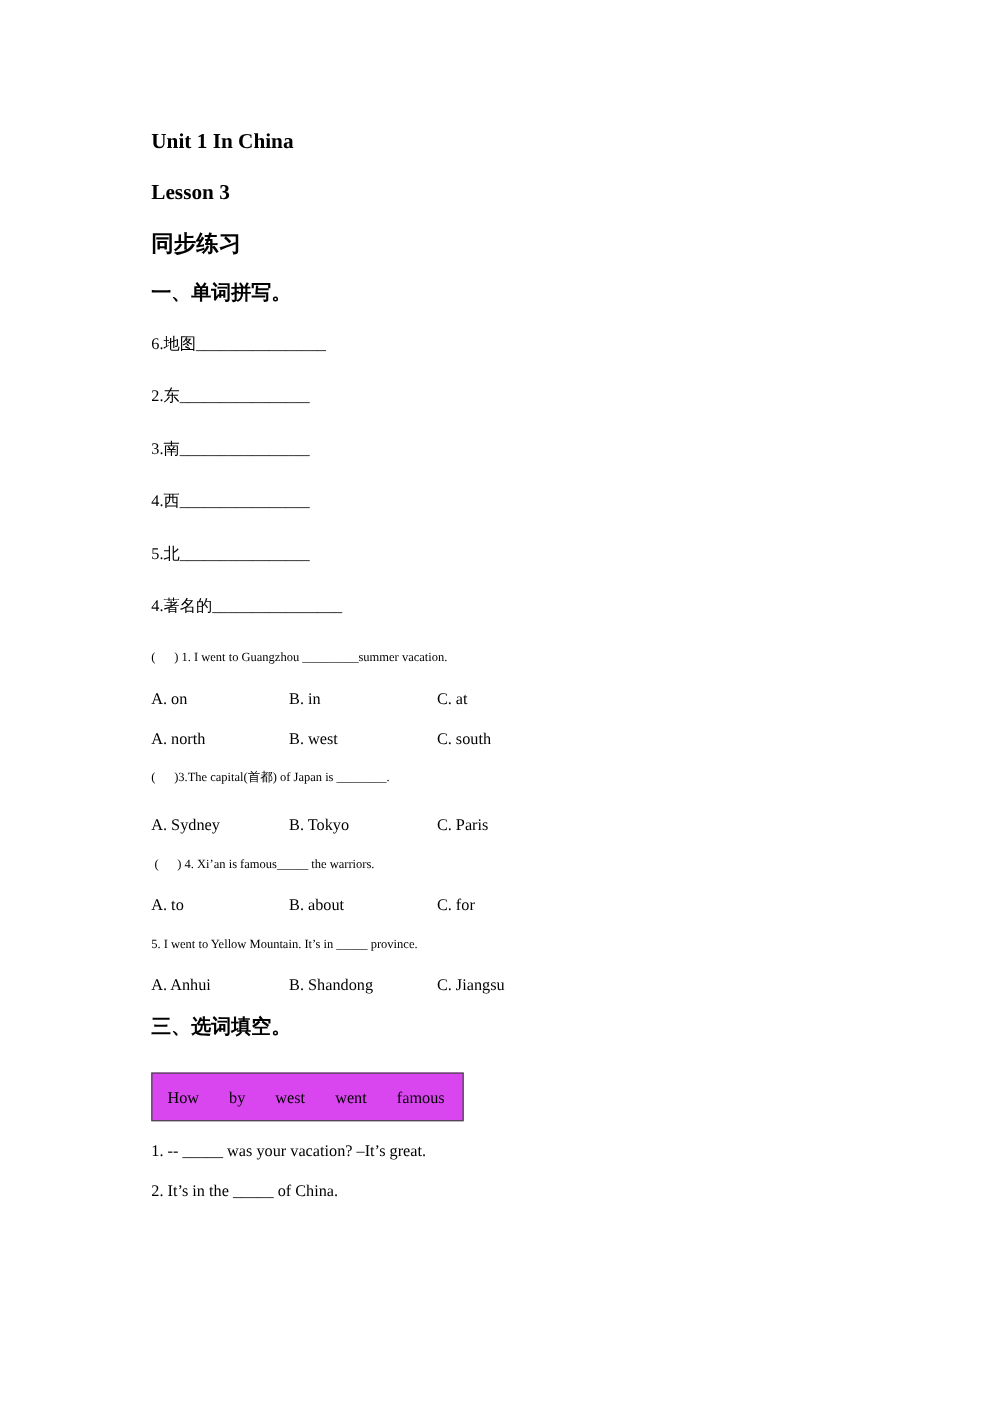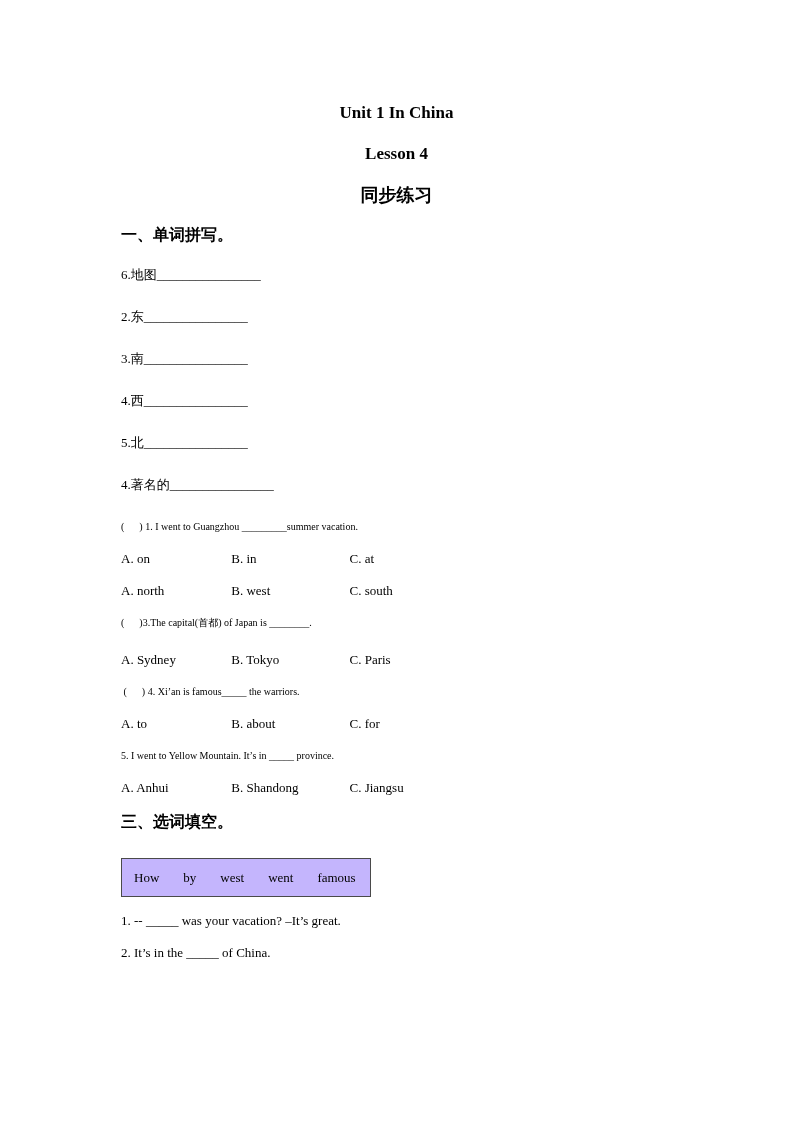--- a/index.html
+++ b/index.html
@@ -14,21 +14,21 @@
     height: 1122px;
     background: #ffffff;
     color: #000000;
     font-family: "Liberation Serif", "DejaVu Serif", serif;
     overflow: hidden;
   }
   .content {
     padding: 102px 121px 0 121px;
   }
   .titles {
-    text-align: center;
+    text-align: left;
   }
   .title-line {
     font-weight: bold;
     font-size: 17px;
     line-height: 22px;
     margin: 0 0 19px 0;
     font-family: "Liberation Serif", "DejaVu Serif", serif;
   }
   .title-cn {
     font-family: "Liberation Sans", "DejaVu Sans", sans-serif;
@@ -58,21 +58,21 @@
     line-height: 15px;
     margin: 0 0 17px 0;
   }
   .opt1 { display: inline-block; width: 107px; }
   .opt2 { display: inline-block; width: 115px; }
   .opt3 { display: inline-block; font-family: Liberation Serif, serif; }
   .word-bank {
     display: inline-flex;
     align-items: center;
     gap: 24px;
-    background: #c4b5fd;
+    background: #d946ef;
     border: 1px solid #4a4a4a;
     padding: 11px 14px 11px 12px;
     margin: 4px 0 16px 0;
     min-width: 247px;
   }
   .word-bank span {
     font-size: 13px;
     line-height: 15px;
   }
   .sec3-item {
@@ -83,21 +83,21 @@
   }
 </style>
 </head>
 <body>
 
 <div class="page">
   <div class="content">
 
     <div class="titles">
       <div class="title-line">Unit 1 In China</div>
-      <div class="title-line">Lesson 4</div>
+      <div class="title-line">Lesson 3</div>
       <div class="title-line title-cn">同步练习</div>
     </div>
 
     <div class="section-heading">一、单词拼写。</div>
     <div class="sec1-item">6.地图________________</div>
     <div class="sec1-item">2.东________________</div>
     <div class="sec1-item">3.南________________</div>
     <div class="sec1-item">4.西________________</div>
     <div class="sec1-item">5.北________________</div>
     <div class="sec1-item">4.著名的________________</div>

